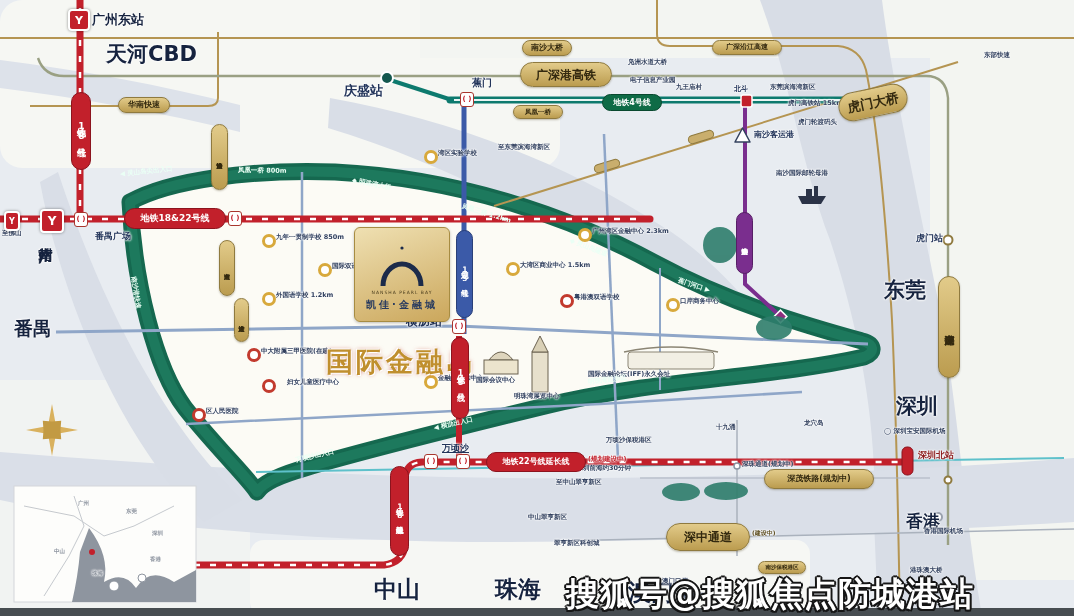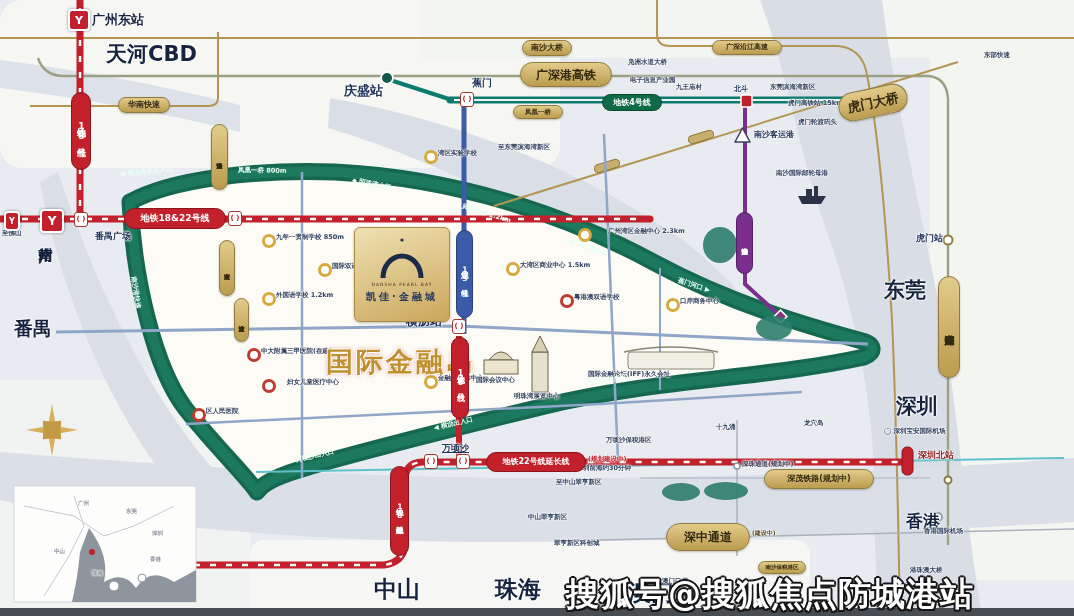--- a/index.html
+++ b/index.html
@@ -27,21 +27,21 @@
   .st-y{position:absolute;background:#c2202b;border:2px solid #fff;border-radius:4px;color:#fff;
     font-weight:900;display:flex;align-items:center;justify-content:center;z-index:7;
     box-shadow:0 0 3px rgba(0,0,0,.45);font-family:"DejaVu Sans",sans-serif;}
   .st-br{position:absolute;width:12px;height:13px;background:#fff;border:1px solid #a8362e;
     border-radius:3px;color:#c2202b;font-size:7px;font-weight:900;display:flex;align-items:center;
     justify-content:center;z-index:7;line-height:1;}
   #title{position:absolute;left:326px;top:344px;font-size:27px;font-weight:900;letter-spacing:3px;
     color:#c08f2e;z-index:6;text-shadow:1px 1px 0 #fff,-1px -1px 0 #fff,0 0 4px rgba(190,40,30,.55);}
   #card{position:absolute;left:354px;top:227px;width:96px;height:95px;border-radius:6px;z-index:6;
     background:linear-gradient(160deg,#efe0b2,#cba75c);border:1px solid #a78c42;
-    box-shadow:0 1px 3px rgba(0,0,0,.25);display:flex;flex-direction:column;align-items:center;justify-content:flex-end;padding-bottom:17px;box-sizing:border-box;}
+    box-shadow:0 1px 3px rgba(0,0,0,.25);display:flex;flex-direction:column;align-items:center;justify-content:flex-end;padding-bottom:9px;box-sizing:border-box;}
   #card .sub{font-size:4.5px;letter-spacing:1px;color:#4a3d1d;margin:2px 0 3px;}
   #card .nm{font-size:10px;font-weight:900;letter-spacing:3px;color:#273a5f;}
   #wm{position:absolute;left:566px;top:572px;font-size:33px;font-weight:900;letter-spacing:1px;
     color:#fff;z-index:20;white-space:nowrap;
     text-shadow:2px 0 0 #161616,-2px 0 0 #161616,0 2px 0 #161616,0 -2px 0 #161616,
     1.5px 1.5px 0 #161616,-1.5px -1.5px 0 #161616,1.5px -1.5px 0 #161616,-1.5px 1.5px 0 #161616;}
 </style>
 </head>
 <body>
 
@@ -221,21 +221,21 @@
 <div class="lbl note" style="left:276px;top:292px;">外国语学校 1.2km</div>
 <span class="poi-ic poi-r" style="left:247px;top:348px;"></span>
 <div class="lbl note" style="left:261px;top:348px;">中大附属三甲医院(在建)</div>
 <span class="poi-ic poi-r" style="left:262px;top:379px;"></span>
 <div class="lbl note" style="left:287px;top:379px;">妇女儿童医疗中心</div>
 <span class="poi-ic poi-y" style="left:424px;top:150px;"></span>
 <div class="lbl note" style="left:438px;top:150px;">湾区实验学校</div>
 <span class="poi-ic poi-y" style="left:506px;top:262px;"></span>
 <div class="lbl note" style="left:520px;top:262px;">大湾区商业中心 1.5km</div>
 <span class="poi-ic poi-y" style="left:578px;top:228px;"></span>
-<div class="lbl note" style="left:592px;top:228px;margin-left:16px;">广州湾区金融中心 2.3km</div>
+<div class="lbl note" style="left:592px;top:228px;">广州湾区金融中心 2.3km</div>
 <span class="poi-ic poi-r" style="left:560px;top:294px;"></span>
 <div class="lbl note" style="left:574px;top:294px;">粤港澳双语学校</div>
 <span class="poi-ic poi-y" style="left:666px;top:298px;"></span>
 <div class="lbl note" style="left:680px;top:298px;">口岸商务中心</div>
 <span class="poi-ic poi-y" style="left:424px;top:375px;"></span>
 <div class="lbl note" style="left:438px;top:375px;">金融岛展示中心</div>
 <span class="poi-ic poi-r" style="left:192px;top:408px;"></span>
 <div class="lbl note" style="left:206px;top:408px;">区人民医院</div>
 
 <div class="lbl note" style="left:476px;top:377px;">国际会议中心</div>

